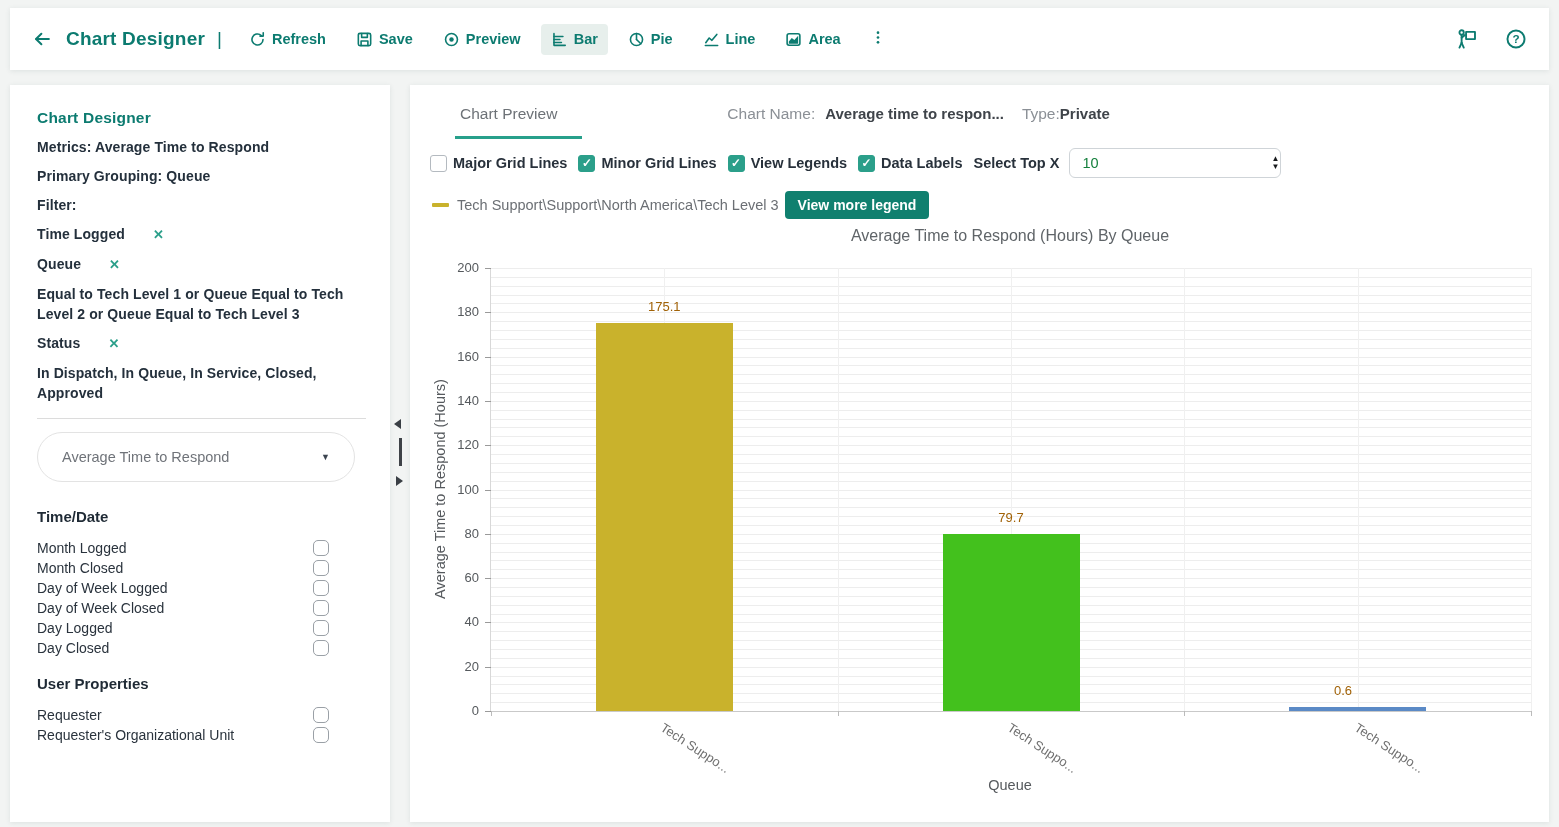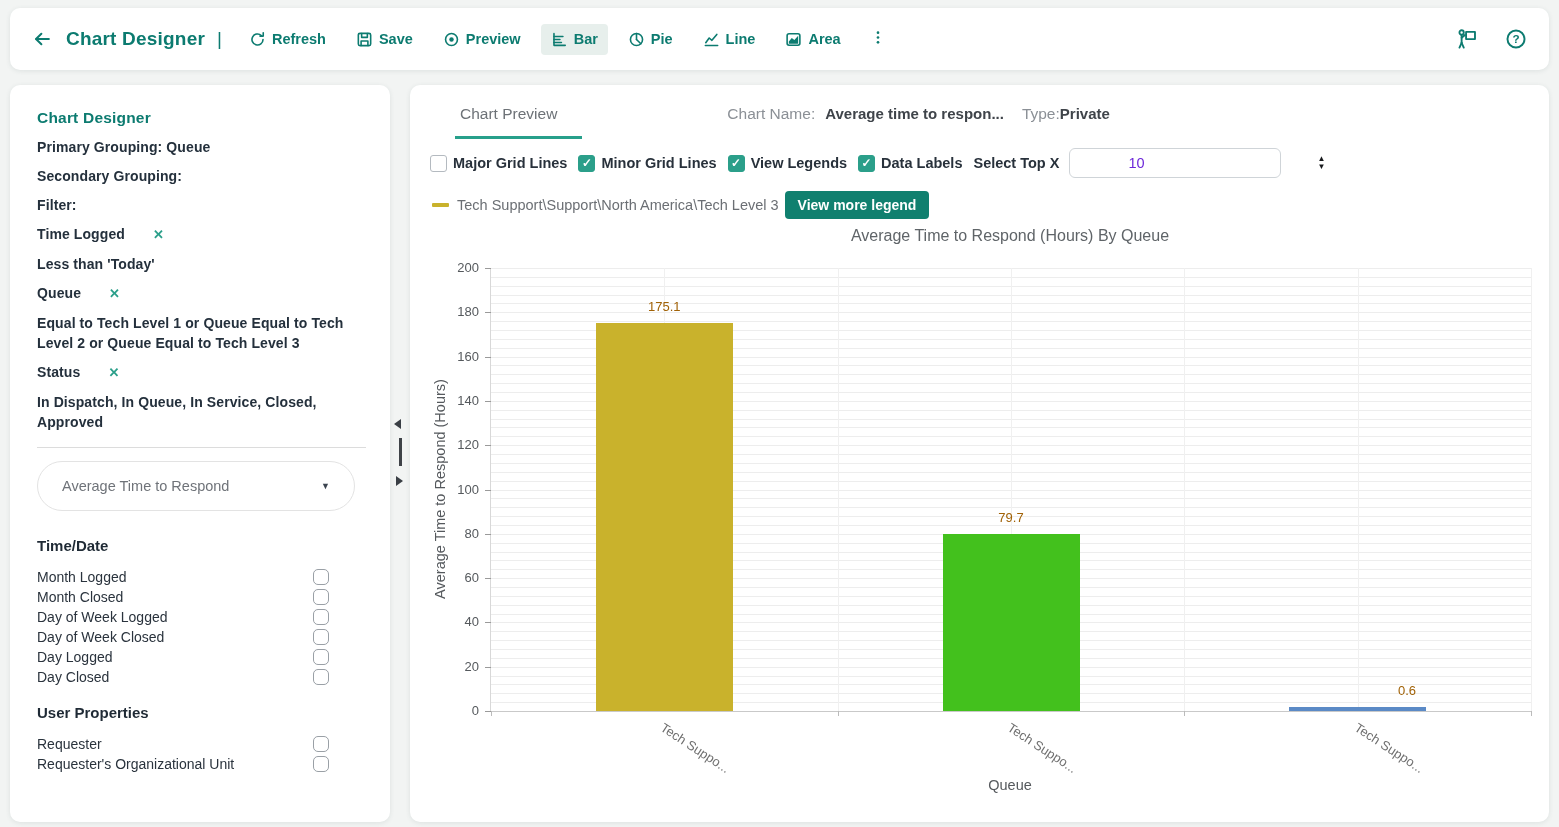--- a/index.html
+++ b/index.html
@@ -1,21 +1,21 @@
 <!DOCTYPE html>
 <html><head>
 <meta charset="utf-8">
 <style>
   html,body { margin:0; padding:0; }
   body {
     width:1559px; height:827px; position:relative; overflow:hidden;
     background:#f2f4f3; font-family:"Liberation Sans", sans-serif;
     -webkit-font-smoothing:antialiased;
   }
-  .card { position:absolute; background:#fff; border-radius:10px;
+  .card { position:absolute; background:#fff; border-radius:0;
           box-shadow:0 1px 5px rgba(40,70,70,.10); box-sizing:border-box; }
 
   
   #toolbar { left:10px; top:8px; right:10px; height:62px;
              display:flex; align-items:center; padding:0 22px; }
   .back { color:#0c7b70; display:flex; align-items:center; margin-right:14px; cursor:pointer; }
   .app-title { color:#0c7b70; font-size:19px; font-weight:700; letter-spacing:.2px; }
   .title-sep { color:#0c7b70; font-size:19px; font-weight:400; margin:0 4px 0 12px; }
   #toolbar-actions { display:flex; align-items:center; margin-left:8px; }
   .tb-btn { display:flex; align-items:center; gap:6px; color:#0c7b70;
@@ -68,22 +68,22 @@
   .opt-row { display:flex; align-items:center; margin:9px 0 0 20px; }
   .opt { display:flex; align-items:center; margin-right:11px; }
   .cb { width:17px; height:17px; border-radius:3px; box-sizing:border-box;
         display:flex; align-items:center; justify-content:center; cursor:pointer;
         border:1.5px solid #b4bac0; background:#fff; flex:0 0 auto; }
   .cb.cbc { background:#2b9f8a; border-color:#2b9f8a; color:#fff; font-size:12px; font-weight:700; }
   .opt-label { font-size:14.5px; font-weight:600; color:#28313b; margin-left:6px; white-space:nowrap; }
   .topx-label { font-size:14.5px; font-weight:600; color:#28313b; margin:0 10px 0 0; }
   .numbox { width:212px; height:30px; border:1px solid #cfd4d8; border-radius:6px;
             display:flex; align-items:center; padding:0 8px 0 10px; box-sizing:border-box; background:#fff; }
-  .numbox input { border:none; outline:none; flex:1; font-size:14.5px; color:#6d28d9;
-                  font-family:"Liberation Sans",sans-serif; background:transparent;margin-left:46px; }
+  .numbox input { border:none; outline:none; flex:1; font-size:14.5px; color:#15803d;
+                  font-family:"Liberation Sans",sans-serif; background:transparent; }
   .spin { display:flex; flex-direction:column; line-height:8px; }
   .spin div { font-size:8px; color:#17191c; cursor:pointer; text-align:center; }
 
   .legend-row { display:flex; align-items:center; margin:13px 0 0 22px; }
   .legend-swatch { width:17px; height:4px; border-radius:1px; margin-right:8px; }
   .legend-label { font-size:14.5px; color:#6b6f74; }
   .legend-btn { margin-left:6px; background:#10806f; color:#fff; font-size:14px; font-weight:600;
                 padding:6px 13px; border-radius:4px; cursor:pointer; }
 
   #chart-title { position:absolute; left:80px; top:142px; width:1040px; text-align:center;
@@ -195,25 +195,24 @@
           <circle cx="8" cy="8" r="6.2"></circle>
           <text x="8" y="11" text-anchor="middle" font-size="8.5" font-weight="700" fill="currentColor" stroke="none" font-family="Liberation Sans, sans-serif">?</text>
         </svg>
     </span>
   </div>
 </div>
 
 <div class="card" id="sidebar">
   <div class="sb-heading">Chart Designer</div>
   <div id="sidebar-summary">
+      <div class="s-line">Metrics:  Average Time to Respond</div>
       <div class="s-line">Primary Grouping:  Queue</div>
-      <div class="s-line">Secondary Grouping:</div>
       <div class="s-line">Filter:</div>
       <div class="s-line"><span>Time Logged</span><span class="xclose">✕</span></div>
-      <div class="s-line">Less than 'Today'</div>
       <div class="s-line"><span>Queue</span><span class="xclose">✕</span></div>
       <div class="s-line">Equal to Tech Level 1 or Queue Equal to Tech Level 2 or Queue Equal to Tech Level 3</div>
       <div class="s-line"><span>Status</span><span class="xclose">✕</span></div>
       <div class="s-line">In Dispatch, In Queue, In Service, Closed, Approved</div>
     </div>
   <div class="sb-divider"></div>
   <div class="dropdown">
     <span>Average Time to Respond</span>
     <span class="caret">▼</span>
   </div>
@@ -391,17 +390,17 @@
       <div class="xtick-mark" style="left: 346.667px;"></div>
       <div class="xtick-mark" style="left: 693.333px;"></div>
       <div class="xtick-mark" style="left: 1040px;"></div>
       <div class="bar" style="left: 104.833px; height: 387.846px; background: rgb(201, 178, 44);"></div>
       <div class="bar-label" style="left: 173.333px; bottom: 396.846px;">175.1</div>
       <div class="x-cat" style="left: 175.333px; top: 452px;">Tech Suppo...</div>
       <div class="bar" style="left: 451.5px; height: 176.536px; background: rgb(67, 193, 29);"></div>
       <div class="bar-label" style="left: 520px; bottom: 185.536px;">79.7</div>
       <div class="x-cat" style="left: 522px; top: 452px;">Tech Suppo...</div>
       <div class="bar" style="left: 798.167px; height: 4px; background: rgb(91, 138, 198);"></div>
-      <div class="bar-label" style="left: 916px; bottom: 13px;">0.6</div>
+      <div class="bar-label" style="left: 852px; bottom: 13px;">0.6</div>
       <div class="x-cat" style="left: 868.667px; top: 452px;">Tech Suppo...</div>
     </div>
   <div id="x-axis-title">Queue</div>
 </div>
 
 </body></html>

